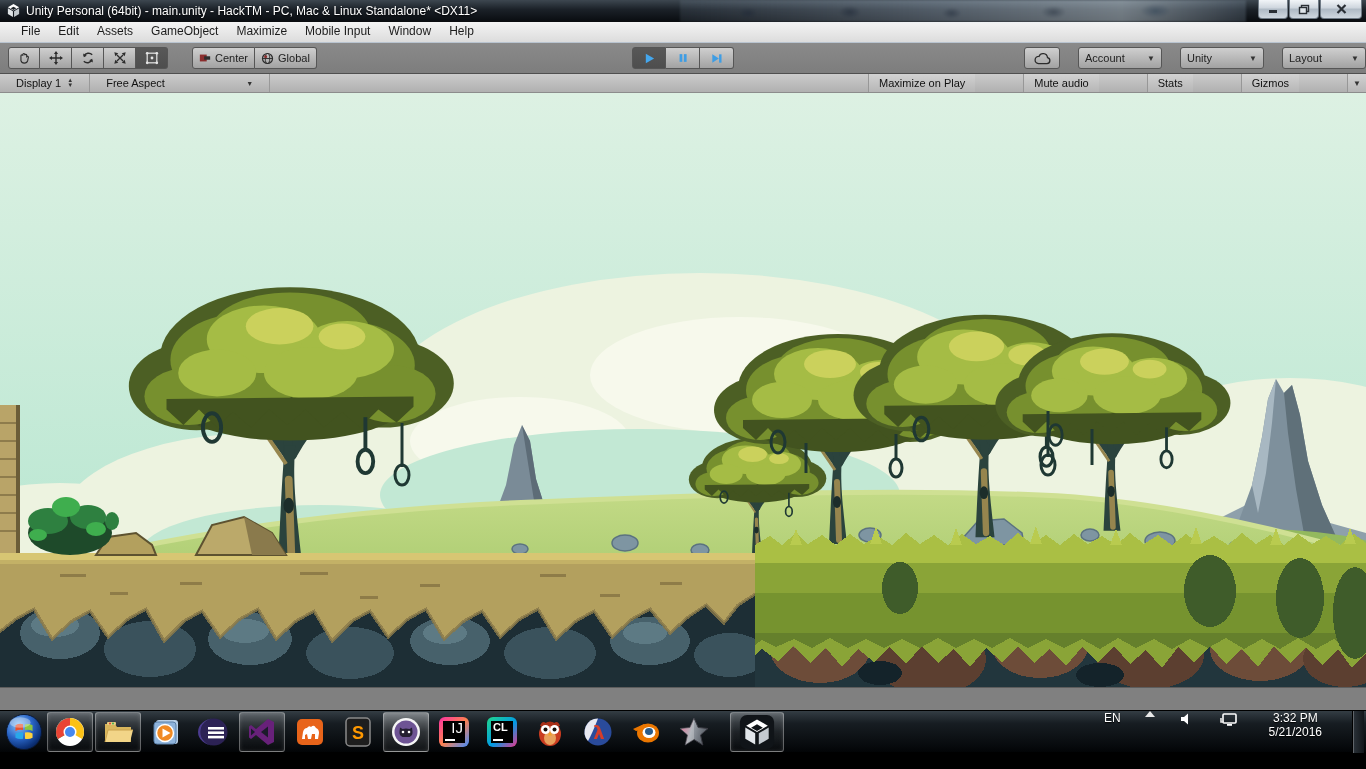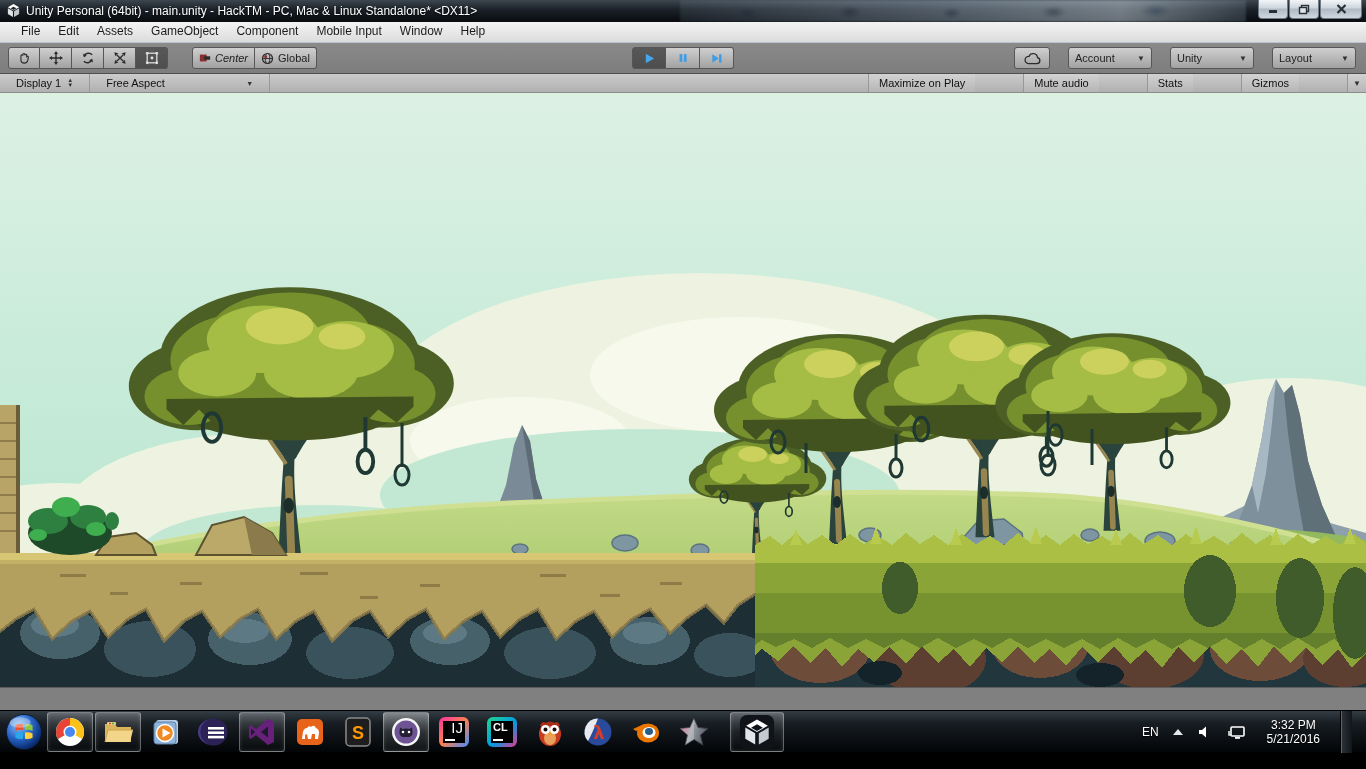--- a/index.html
+++ b/index.html
@@ -28,29 +28,29 @@
 
   
   .menubar { height:21px; background:linear-gradient(#f4f4f4,#dcdcdc); border-bottom:1px solid #b9c4d0; display:flex; align-items:flex-start; padding-left:12px; }
   .menu-item { font-size:12px; color:#1c1c1c; padding:2px 9px; cursor:default; }
 
   
   .u-toolbar { height:31px; background:linear-gradient(#8a8a8a,#7d7d7d); border-bottom:1px solid #4f4f4f; position:relative; display:flex; align-items:center; }
   .seg { display:flex; }
   .u-btn { height:22px; min-width:32px; padding:0 6px; display:flex; align-items:center; justify-content:center; gap:4px;
     background:linear-gradient(#cfcfcf,#a2a2a2); border:1px solid #565656; border-left-width:0; color:#222; font-size:11px; cursor:pointer; }
-  .seg .u-btn:first-child { border-left-width:1px; border-radius:3px 0 0 3px;font-style:italic; }
+  .seg .u-btn:first-child { border-left-width:1px; border-radius:3px 0 0 3px; }
   .seg .u-btn:last-child { border-radius:0 3px 3px 0; }
   .u-btn.single { border-left-width:1px; border-radius:3px; }
   .u-btn.pressed { background:linear-gradient(#585858,#4e4e4e); }
   .u-btn svg { display:block; }
   .tools { margin-left:8px; }
   .pivot-group { margin-left:24px; }
   .play-group { position:absolute; left:50%; transform:translateX(-50%); }
-  .right-tools { margin-left:auto; margin-right:10px; display:flex; gap:18px; align-items:center; }
+  .right-tools { margin-left:auto; display:flex; gap:18px; align-items:center; }
   .drop { min-width:84px; justify-content:space-between; }
   .drop .caret { font-size:8px; color:#333; }
 
   
   .tabstrip { height:17px; background:linear-gradient(#a2a2a2,#909090); border-bottom:1px solid #6e6e6e; display:flex; align-items:center; position:relative; }
   .tab { height:17px; display:flex; align-items:center; gap:4px; padding:0 12px 0 6px; background:linear-gradient(#b6b6b6,#9c9c9c); border-right:1px solid #7a7a7a; border-radius:3px 3px 0 0; font-size:11px; color:#111; cursor:pointer; }
   .tabstrip-right { position:absolute; right:4px; top:1px; display:flex; gap:3px; align-items:center; color:#3a3a3a; font-size:9px; cursor:pointer; }
 
   
   .gamebar { height:19px; background:linear-gradient(#cbcbcb,#b0b0b0); border-bottom:1px solid #8c8c8c; display:flex; align-items:stretch; font-size:11px; color:#111; }
@@ -72,21 +72,21 @@
   
   .taskbar { height:42px; background:linear-gradient(#343d44,#171d22 30%,#070a0d 85%,#020406); border-top:1px solid #000; display:flex; align-items:center; padding:0 0 0 2px; position:relative; }
   .start-orb { width:44px; height:40px; display:flex; align-items:center; justify-content:center; cursor:pointer; flex:none; }
   .tb-cell { width:46px; height:40px; display:flex; align-items:center; justify-content:center; cursor:pointer; flex:none; border-radius:3px; margin:0 1px; }
   .tb-cell.open { border:1px solid rgba(255,255,255,.35); background:linear-gradient(rgba(255,255,255,.22),rgba(255,255,255,.06) 50%,rgba(255,255,255,.02)); box-shadow:inset 0 0 4px rgba(255,255,255,.15); }
   .tb-cell.active { background:linear-gradient(rgba(255,255,255,.38),rgba(255,255,255,.12) 50%,rgba(255,255,255,.05)); }
   .tb-cell.unity-cell { width:54px; margin-left:12px; }
   .icon-32 { width:32px; height:32px; position:relative; }
   .rsq { width:30px; height:30px; border-radius:6px; display:flex; align-items:center; justify-content:center; }
 
-  .tray { margin-left:auto; display:flex; align-items:center; gap:14px; padding-right:14px; height:100%; }
+  .tray { margin-left:auto; display:flex; gap:24px; padding-right:2px; height:100%; }
   .tray-txt { color:#fff; font-size:12px; text-shadow:0 1px 1px #000; cursor:pointer; }
   .tray-arrow { width:0; height:0; border-left:5px solid transparent; border-right:5px solid transparent; border-bottom:6px solid #e8e8e8; cursor:pointer; }
   .clock { text-align:center; color:#fff; font-size:12px; line-height:14px; text-shadow:0 1px 1px #000; cursor:pointer; padding:0 6px; }
   .show-desktop { width:12px; height:42px; border-left:1px solid #000; background:linear-gradient(90deg,#2c333a,#12161a); box-shadow:inset 1px 0 0 rgba(255,255,255,.25); cursor:pointer; }
 </style>
 </head>
 <body>
 
 <div class="screen">
 
@@ -117,21 +117,21 @@
         </svg>
       </div>
     </div>
   </div>
 
   <div class="menubar">
     <span class="menu-item">File</span>
     <span class="menu-item">Edit</span>
     <span class="menu-item">Assets</span>
     <span class="menu-item">GameObject</span>
-    <span class="menu-item">Component</span>
+    <span class="menu-item">Maximize</span>
     <span class="menu-item">Mobile Input</span>
     <span class="menu-item">Window</span>
     <span class="menu-item">Help</span>
   </div>
 
   <div class="u-toolbar">
     <div class="seg tools">
       <div class="u-btn">
         <svg width="14" height="14" viewBox="0 0 16 16">
           <path d="M4.5,8 L4.5,5.5 A1.1,1.1 0 0 1 6.7,5.5 L6.7,4 A1.1,1.1 0 0 1 8.9,4 L8.9,4.8 A1.1,1.1 0 0 1 11.1,5 L11.1,6.4 A1.1,1.1 0 0 1 13,7 L12.2,11 C11.7,13.1 10.2,13.8 8.3,13.8 C6.2,13.8 5,12.7 4.5,11 Z" fill="none" stroke="#2c2c2c" stroke-width="1.3"></path>

